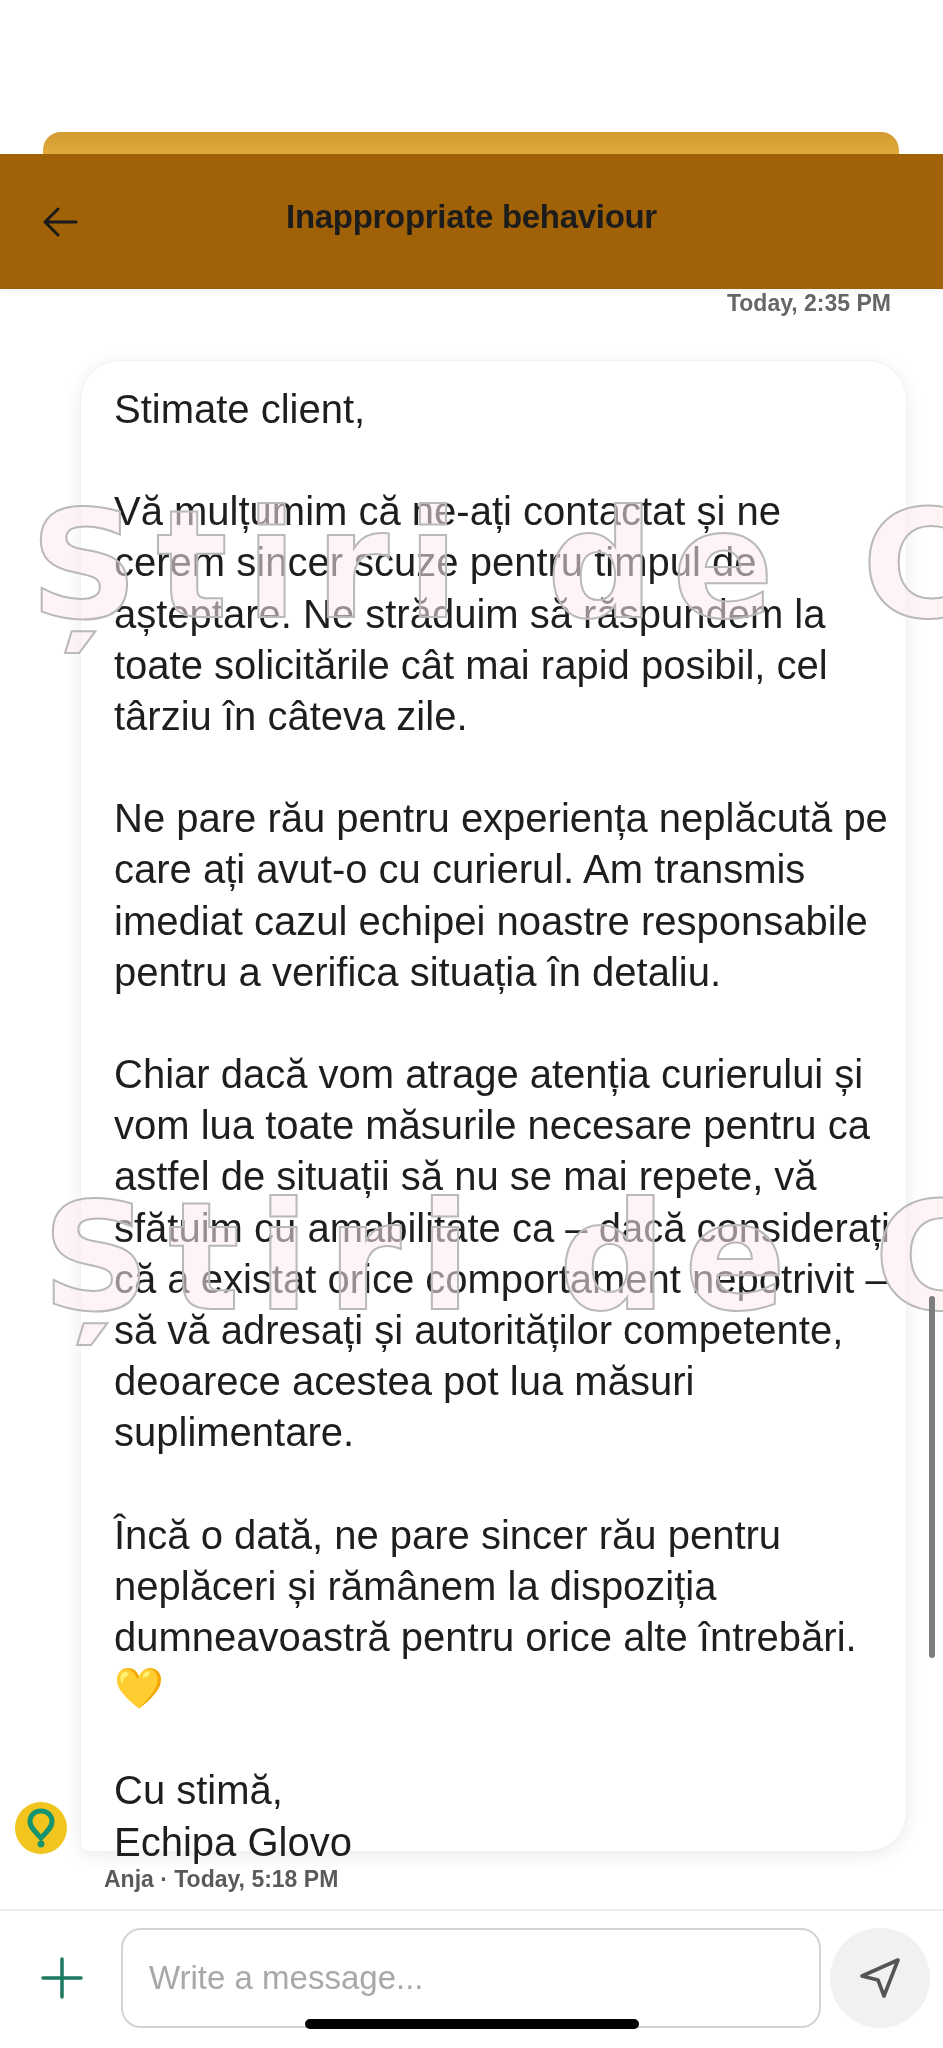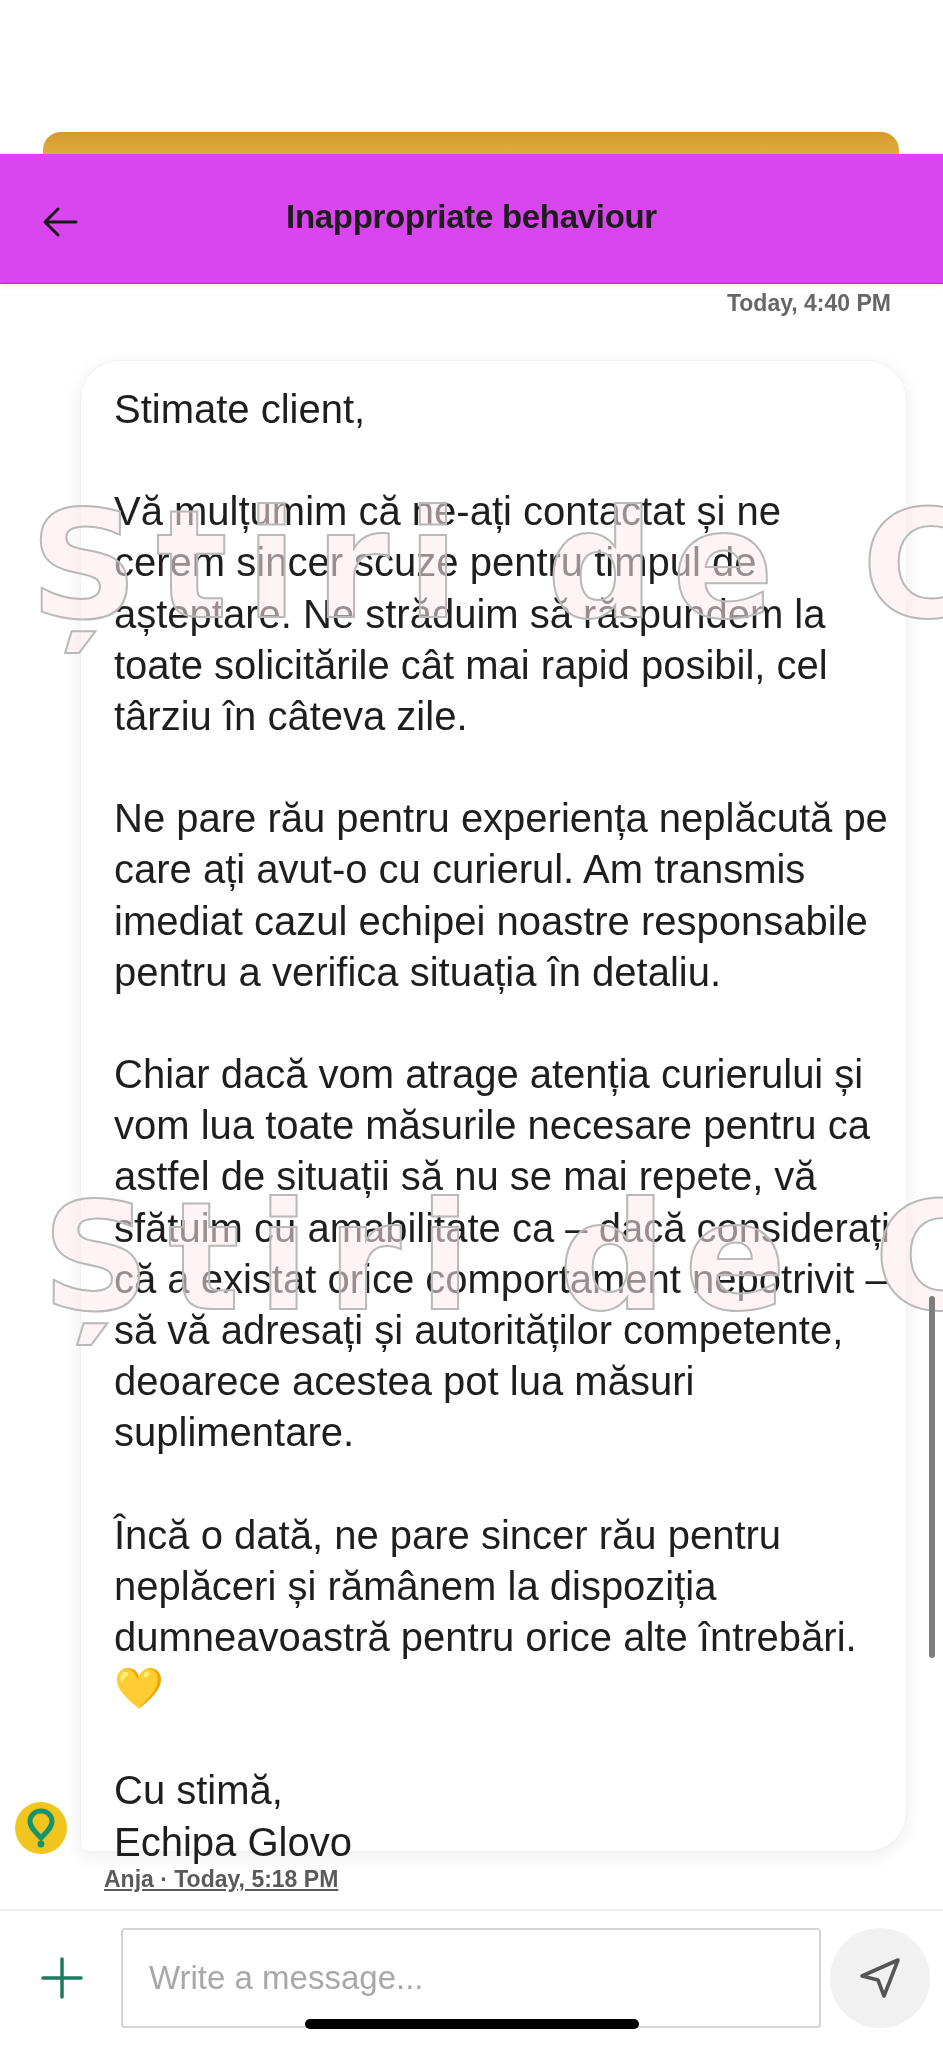--- a/index.html
+++ b/index.html
@@ -6,21 +6,21 @@
     body {
       width:943px; height:2048px; position:relative; overflow:hidden;
       background:#ffffff; font-family:"Liberation Sans", sans-serif; color:#1a1a1a;
     }
     .gold-bar {
       position:absolute; left:43px; top:132px; width:856px; height:22px;
       background:linear-gradient(#d39a32,#e0ac3a); border-radius:18px 18px 0 0;
     }
     .header {
       position:absolute; left:0; top:154px; width:943px; height:129px;
-      background:#d946ef; border-bottom:1px solid #a16207;
+      background:#a16207; border-bottom:6px solid #a16207;
       box-shadow:0 3px 6px rgba(0,0,0,0.04);
     }
     .back-btn {
       position:absolute; left:36px; top:44px; width:48px; height:48px;
       display:flex; align-items:center; justify-content:center; cursor:pointer;
     }
     .title {
       position:absolute; left:0; right:0; top:44px; text-align:center;
       font-size:33px; font-weight:bold; color:#1c1c1c; letter-spacing:-0.3px;
     }
@@ -44,30 +44,30 @@
       -webkit-text-stroke:2px #b9b9b9; letter-spacing:18px; pointer-events:none;
       font-family:"DejaVu Sans", sans-serif; white-space:nowrap;
     }
     .wm1 { left:30px; top:478px; }
     .wm2 { left:42px; top:1170px; }
     .avatar {
       position:absolute; left:15px; top:1802px; width:52px; height:52px; border-radius:50%;
       background:#f1c41e; display:flex; align-items:center; justify-content:center;
     }
     .sender {
-      position:absolute; left:104px; top:1866px; font-size:23px; color:#5a5a5a; font-weight:bold;text-decoration:underline;
+      position:absolute; left:104px; top:1866px; font-size:23px; color:#5a5a5a; font-weight:bold;
     }
     .divider { position:absolute; left:0; top:1909px; width:943px; height:2px; background:#eeeeee; }
     .plus-btn {
       position:absolute; left:34px; top:1950px; width:56px; height:56px;
       display:flex; align-items:center; justify-content:center; cursor:pointer;
     }
     .input {
       position:absolute; left:121px; top:1928px; width:700px; height:100px; box-sizing:border-box;
-      border:2px solid #d4d4d4; border-radius:4px; background:#fff;
+      border:2px solid #d4d4d4; border-radius:20px; background:#fff;
       font-size:33px; color:#1e1e1e; padding:0 26px; outline:none;
       font-family:"Liberation Sans", sans-serif;
     }
     .input::placeholder { color:#a8a8a8; }
     .send-btn {
       position:absolute; left:830px; top:1928px; width:100px; height:100px; border-radius:50%;
       background:#f1f1f1; display:flex; align-items:center; justify-content:center; cursor:pointer;
     }
     .scrollbar {
       position:absolute; left:929px; top:1296px; width:6px; height:362px; border-radius:3px; background:#7d7d7d;
@@ -83,21 +83,21 @@
 
 <div class="header">
   <div class="back-btn">
     <svg width="36" height="32" viewBox="0 0 36 32">
       <path d="M34 16 H4 M16 3 L3 16 L16 29" fill="none" stroke="#1a1a1a" stroke-width="3" stroke-linecap="round" stroke-linejoin="round"></path>
     </svg>
   </div>
   <div class="title">Inappropriate behaviour</div>
 </div>
 
-<div class="ts-top">Today, 4:40 PM</div>
+<div class="ts-top">Today, 2:35 PM</div>
 
 <div class="card"></div>
 
 <div class="msg"><div>Stimate client,</div><div style="height:51px"></div><div>Vă mulțumim că ne-ați contactat și ne cerem sincer scuze pentru timpul de așteptare. Ne străduim să răspundem la toate solicitările cât mai rapid posibil, cel târziu în câteva zile.</div><div style="height:51px"></div><div>Ne pare rău pentru experiența neplăcută pe care ați avut-o cu curierul. Am transmis imediat cazul echipei noastre responsabile pentru a verifica situația în detaliu.</div><div style="height:51px"></div><div>Chiar dacă vom atrage atenția curierului și vom lua toate măsurile necesare pentru ca astfel de situații să nu se mai repete, vă sfătuim cu amabilitate ca – dacă considerați că a existat orice comportament nepotrivit – să vă adresați și autorităților competente, deoarece acestea pot lua măsuri suplimentare.</div><div style="height:51px"></div><div>Încă o dată, ne pare sincer rău pentru neplăceri și rămânem la dispoziția dumneavoastră pentru orice alte întrebări. 💛</div><div style="height:51px"></div><div>Cu stimă,
 Echipa Glovo</div></div>
 
 <div class="watermark wm1">Știri de Cluj</div>
 <div class="watermark wm2">Știri de Cluj</div>
 
 <div class="avatar">

